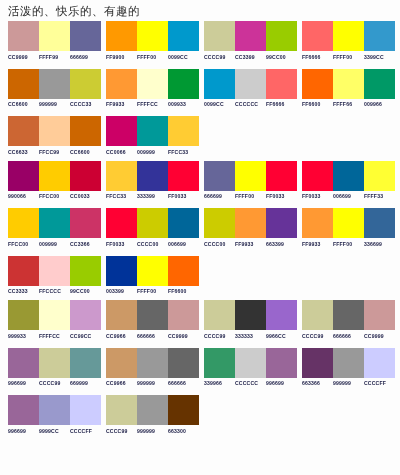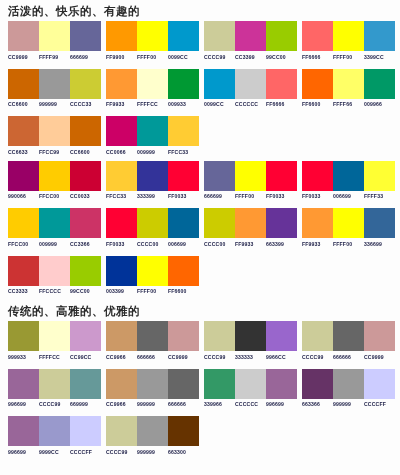--- a/index.html
+++ b/index.html
@@ -19,21 +19,21 @@
     height: 475px;
     background: #fdfdfd;
     position: relative;
     box-sizing: border-box;
   }
   .section {
     padding: 0;
   }
   .section-heading {
     font-size: 11.5px;
-    font-weight: bold;
+    font-weight: normal;
     color: #2b2b2b;
     letter-spacing: 0.5px;
     padding: 4px 0 3px 8px;
     line-height: 14px;
     white-space: nowrap;
   }
   .row {
     display: flex;
     flex-direction: row;
     align-items: flex-start;
@@ -386,21 +386,20 @@
             <div class="codes">
               <div class="code"></div>
               <div class="code"></div>
               <div class="code"></div>
             </div>
           </div>
         </div>
       </div>
       <div class="sec-gap"></div>
       <div class="section">
-        <div class="section-heading">传统的、高雅的、优雅的</div>
         <div class="row">
           <div class="group">
             <div class="swatches">
               <div class="swatch" style="background: rgb(153, 153, 51);"></div>
               <div class="swatch" style="background: rgb(255, 255, 204);"></div>
               <div class="swatch" style="background: rgb(204, 153, 204);"></div>
             </div>
             <div class="codes">
               <div class="code">999933</div>
               <div class="code">FFFFCC</div>

